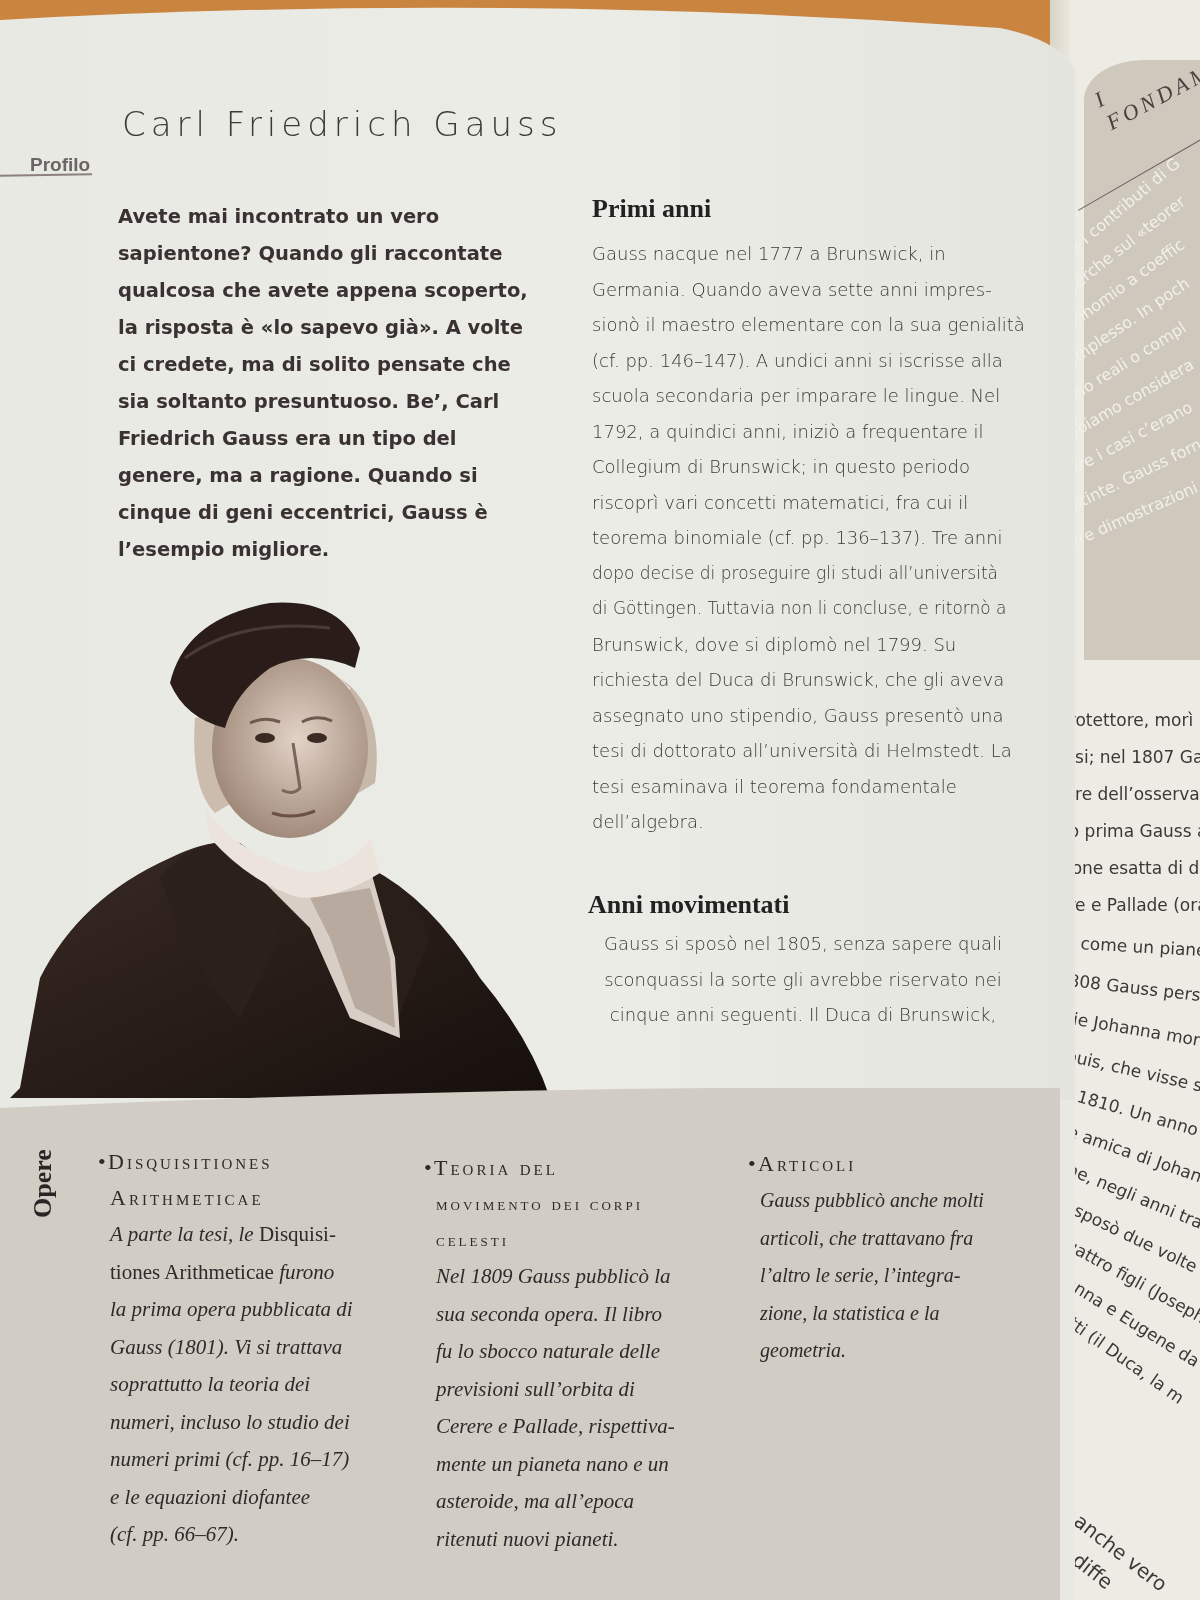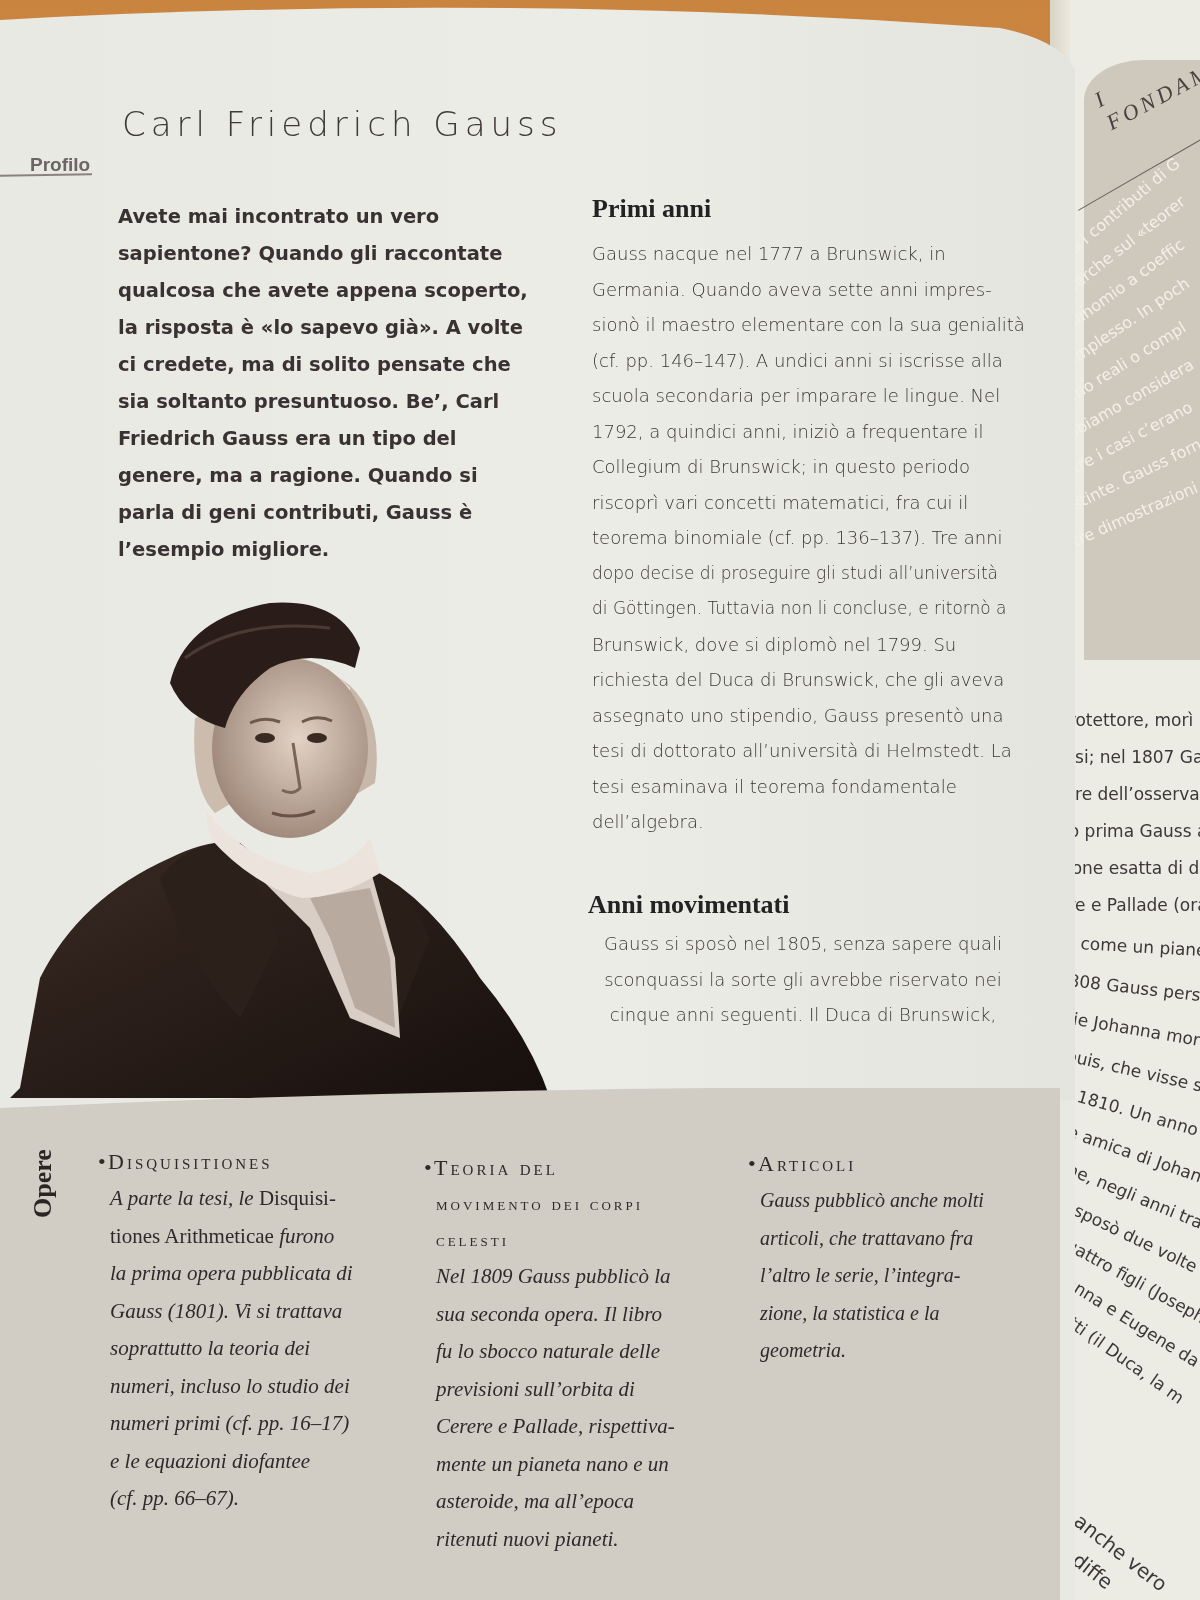--- a/index.html
+++ b/index.html
@@ -172,21 +172,21 @@
 
 <div class="intro">
   <span class="line">Avete mai incontrato un vero</span>
   <span class="line">sapientone? Quando gli raccontate</span>
   <span class="line">qualcosa che avete appena scoperto,</span>
   <span class="line">la risposta è «lo sapevo già». A volte</span>
   <span class="line">ci credete, ma di solito pensate che</span>
   <span class="line">sia soltanto presuntuoso. Be’, Carl</span>
   <span class="line">Friedrich Gauss era un tipo del</span>
   <span class="line">genere, ma a ragione. Quando si</span>
-  <span class="line">parla di geni contributi, Gauss è</span>
+  <span class="line">cinque di geni eccentrici, Gauss è</span>
   <span class="line">l’esempio migliore.</span>
 </div>
 
 <div class="section-heading" style="left:592px; top:194px;">Primi anni</div>
 <div class="body-col" style="left:592px; top:236px; width:430px;">
   <span class="line">Gauss nacque nel 1777 a Brunswick, in</span>
   <span class="line">Germania. Quando aveva sette anni impres-</span>
   <span class="line" style="font-size:18px;">sionò il maestro elementare con la sua genialità</span>
   <span class="line">(cf. pp. 146–147). A undici anni si iscrisse alla</span>
   <span class="line">scuola secondaria per imparare le lingue. Nel</span>
@@ -250,20 +250,21 @@
   <path d="M160,85 Q175,20 260,5 Q330,0 350,50 L345,70 Q300,50 260,70 Q225,95 215,130 Q175,120 160,85 Z" fill="#2a1d19"></path>
   <path d="M175,60 Q230,20 320,30" stroke="#4a3a33" stroke-width="3" fill="none"></path>
 </svg>
 
 <div class="opere-band"></div>
 <div class="opere-label">Opere</div>
 
 <div class="work" style="left:110px; top:1144px; width:290px;">
   <div class="work-title">
     <span class="line"><span class="bullet">•</span><span>Disquisitiones</span></span>
+    <span class="line">Arithmeticae</span>
   </div>
   <div class="work-desc">
     <span class="line"><span>A parte la tesi, le </span><span class="roman">Disquisi-</span></span>
     <span class="line"><span class="roman">tiones Arithmeticae</span><span> furono</span></span>
     <span class="line">la prima opera pubblicata di</span>
     <span class="line">Gauss (1801). Vi si trattava</span>
     <span class="line">soprattutto la teoria dei</span>
     <span class="line">numeri, incluso lo studio dei</span>
     <span class="line">numeri primi (cf. pp. 16–17)</span>
     <span class="line">e le equazioni diofantee</span>

